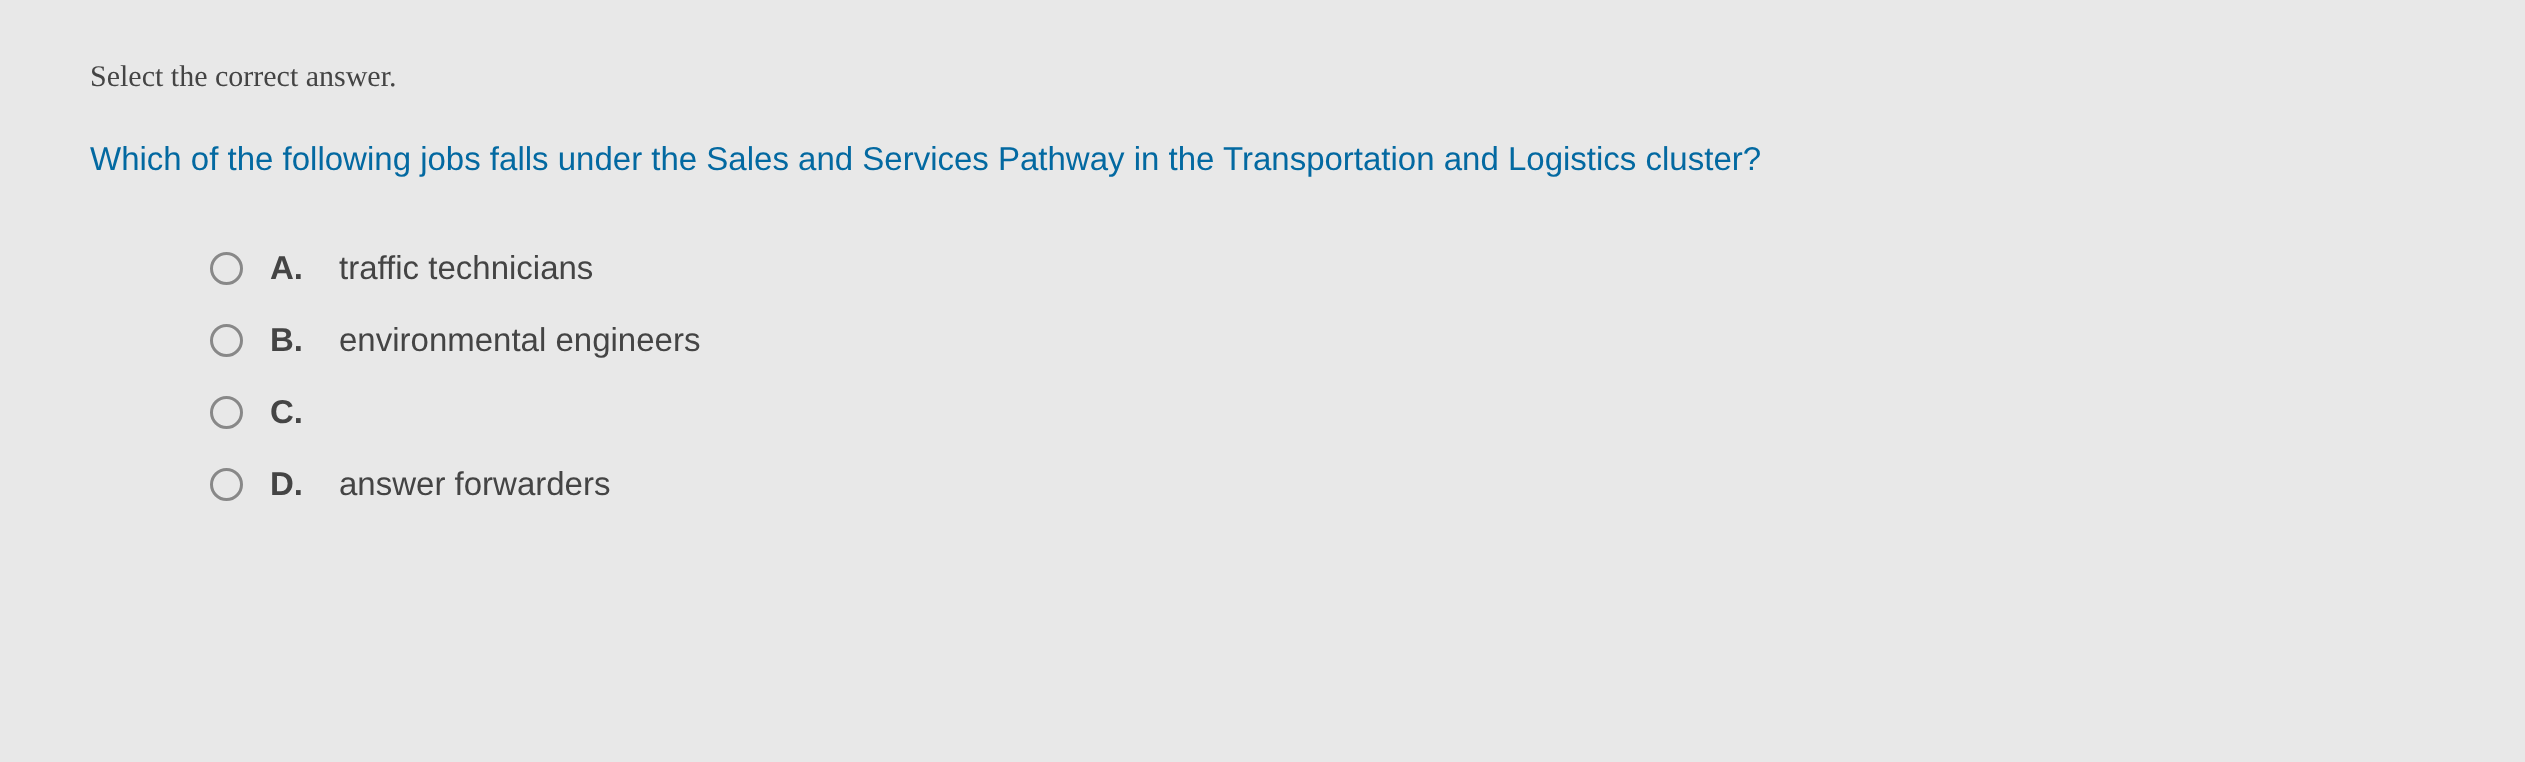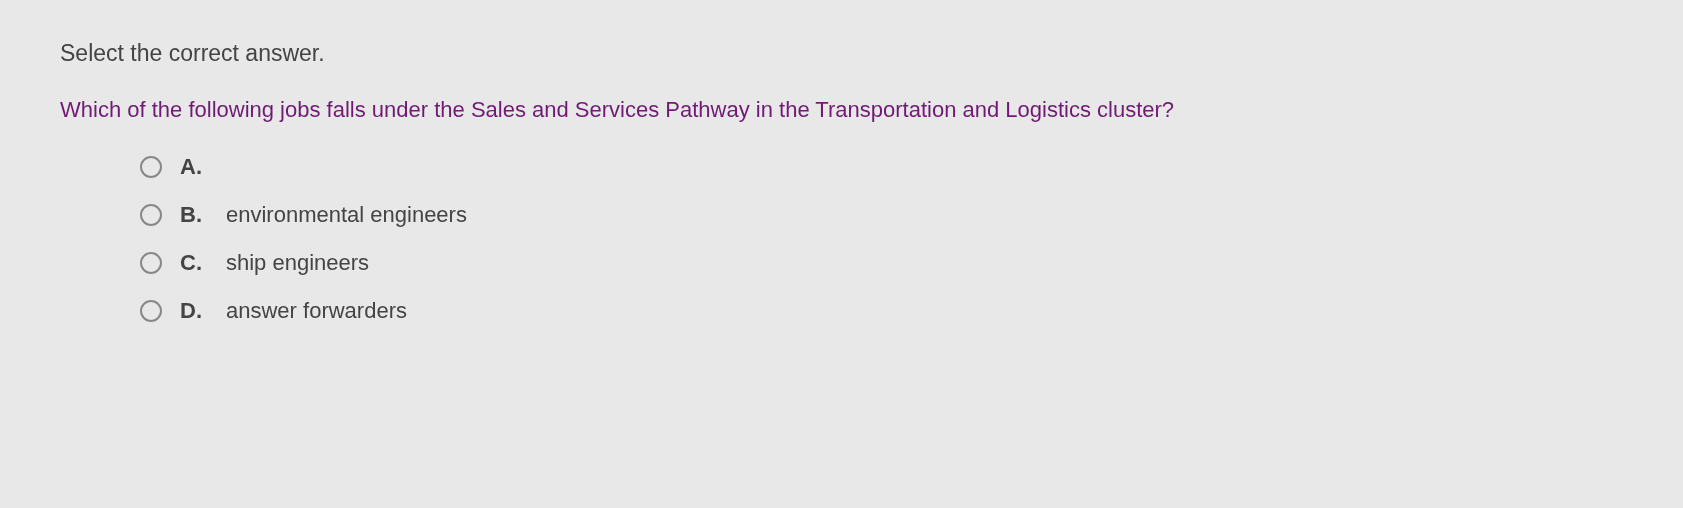--- a/index.html
+++ b/index.html
@@ -18,29 +18,30 @@
       align-items: flex-start;
       justify-content: flex-start;
     }
 
     .container {
       padding: 40px 60px;
       width: 100%;
     }
 
     .instruction {
-      font-size: 23px;
+      font-size: 20px;
       color: #444;
       margin-bottom: 28px;
+      font-family: Liberation Serif, serif;
     }
 
     .question {
       font-size: 22px;
-      color: #701a75;
-      margin-bottom: 28px;
+      color: #0369a1;
+      margin-bottom: 44px;
       line-height: 1.4;
     }
 
     .options {
       display: flex;
       flex-direction: column;
       gap: 22px;
       padding-left: 80px;
     }
 
@@ -76,30 +77,30 @@
 <body>
 
 <div class="container">
   <div class="instruction">Select the correct answer.</div>
   <div class="question">Which of the following jobs falls under the Sales and Services Pathway in the Transportation and Logistics cluster?</div>
   <div class="options">
 
   <div class="option">
         <div class="radio-circle"></div>
         <span class="option-letter">A.</span>
+        <span class="option-text">traffic technicians</span>
       </div>
       <div class="option">
         <div class="radio-circle"></div>
         <span class="option-letter">B.</span>
         <span class="option-text">environmental engineers</span>
       </div>
       <div class="option">
         <div class="radio-circle"></div>
         <span class="option-letter">C.</span>
-        <span class="option-text">ship engineers</span>
       </div>
       <div class="option">
         <div class="radio-circle"></div>
         <span class="option-letter">D.</span>
         <span class="option-text">answer forwarders</span>
       </div>
     </div>
 </div>
 
 </body></html>

